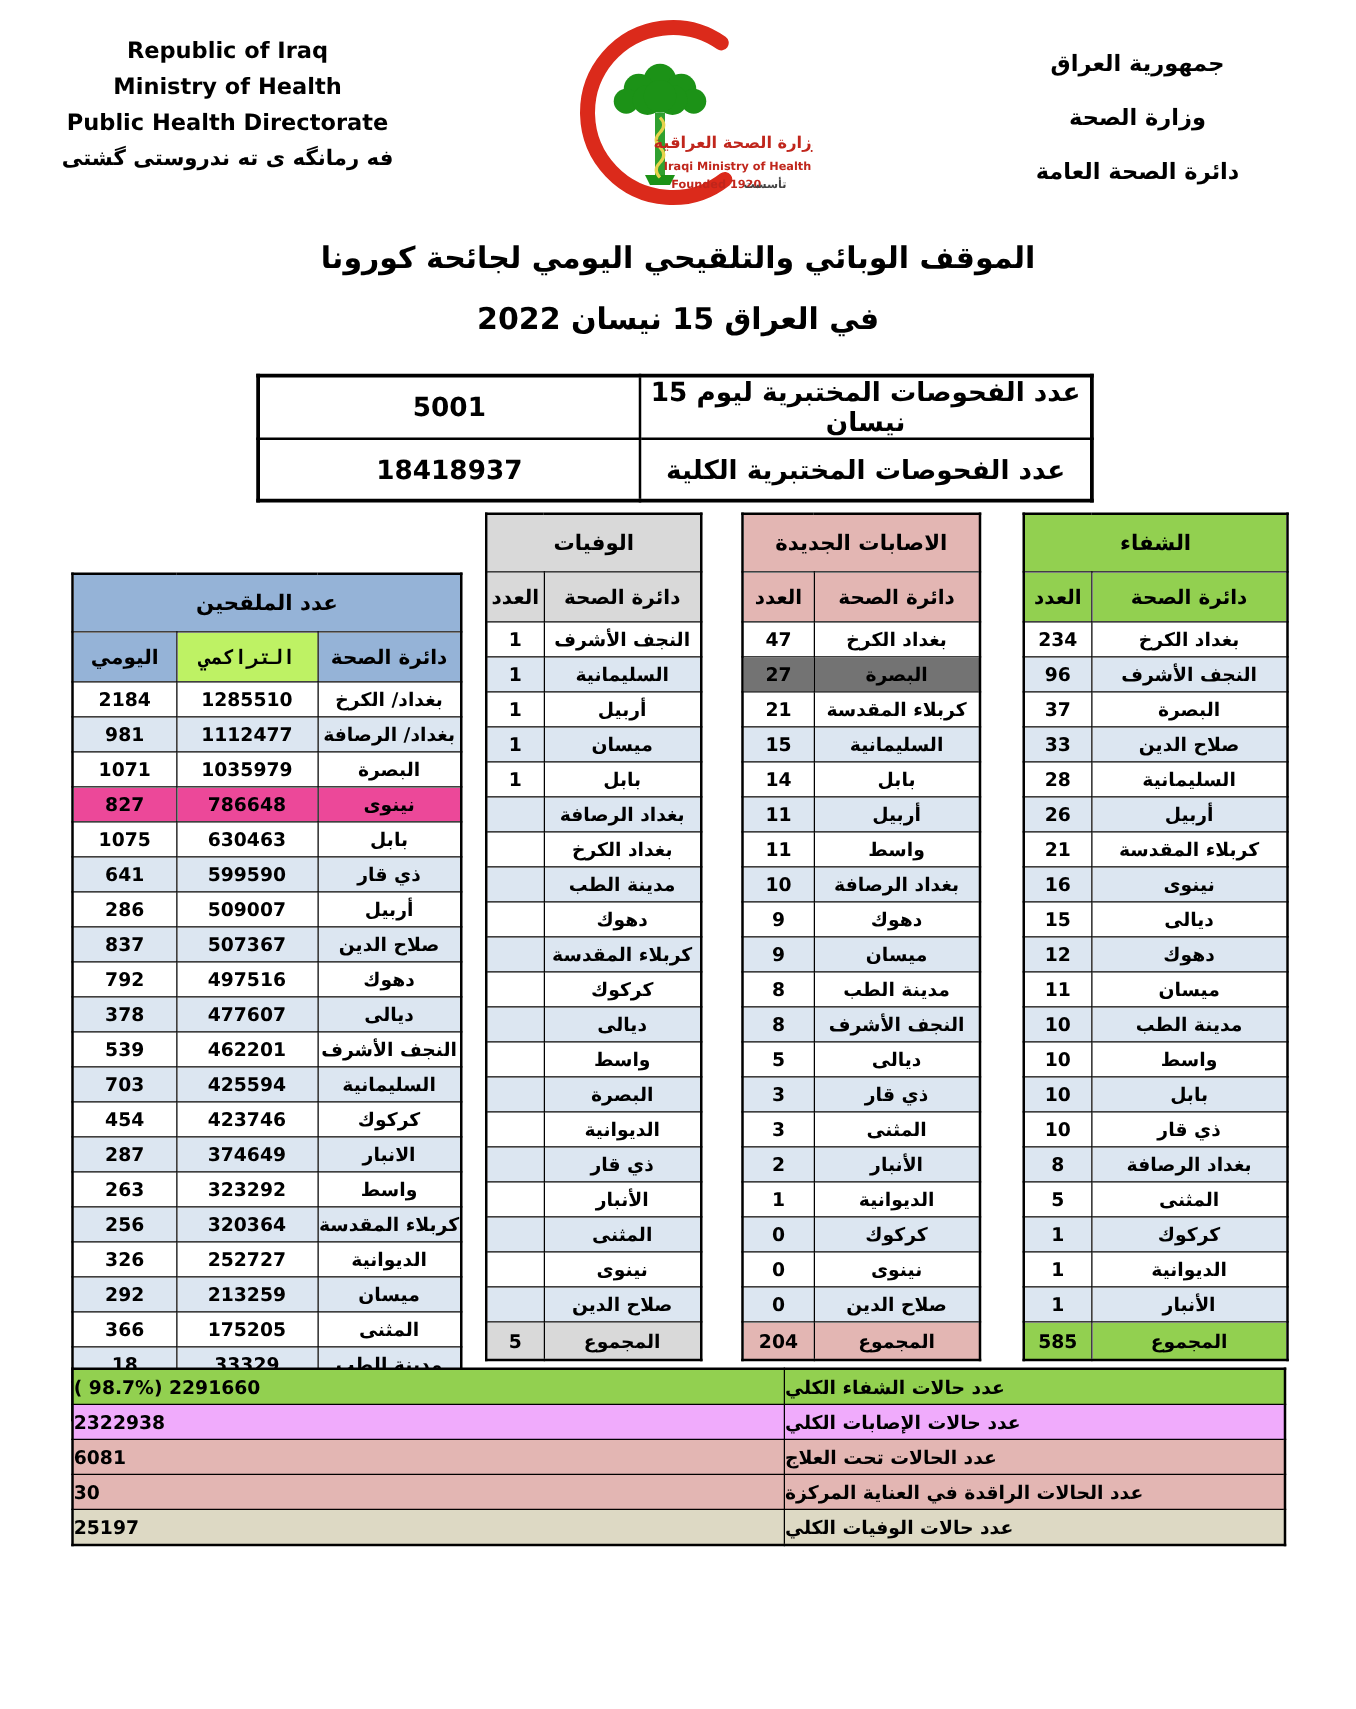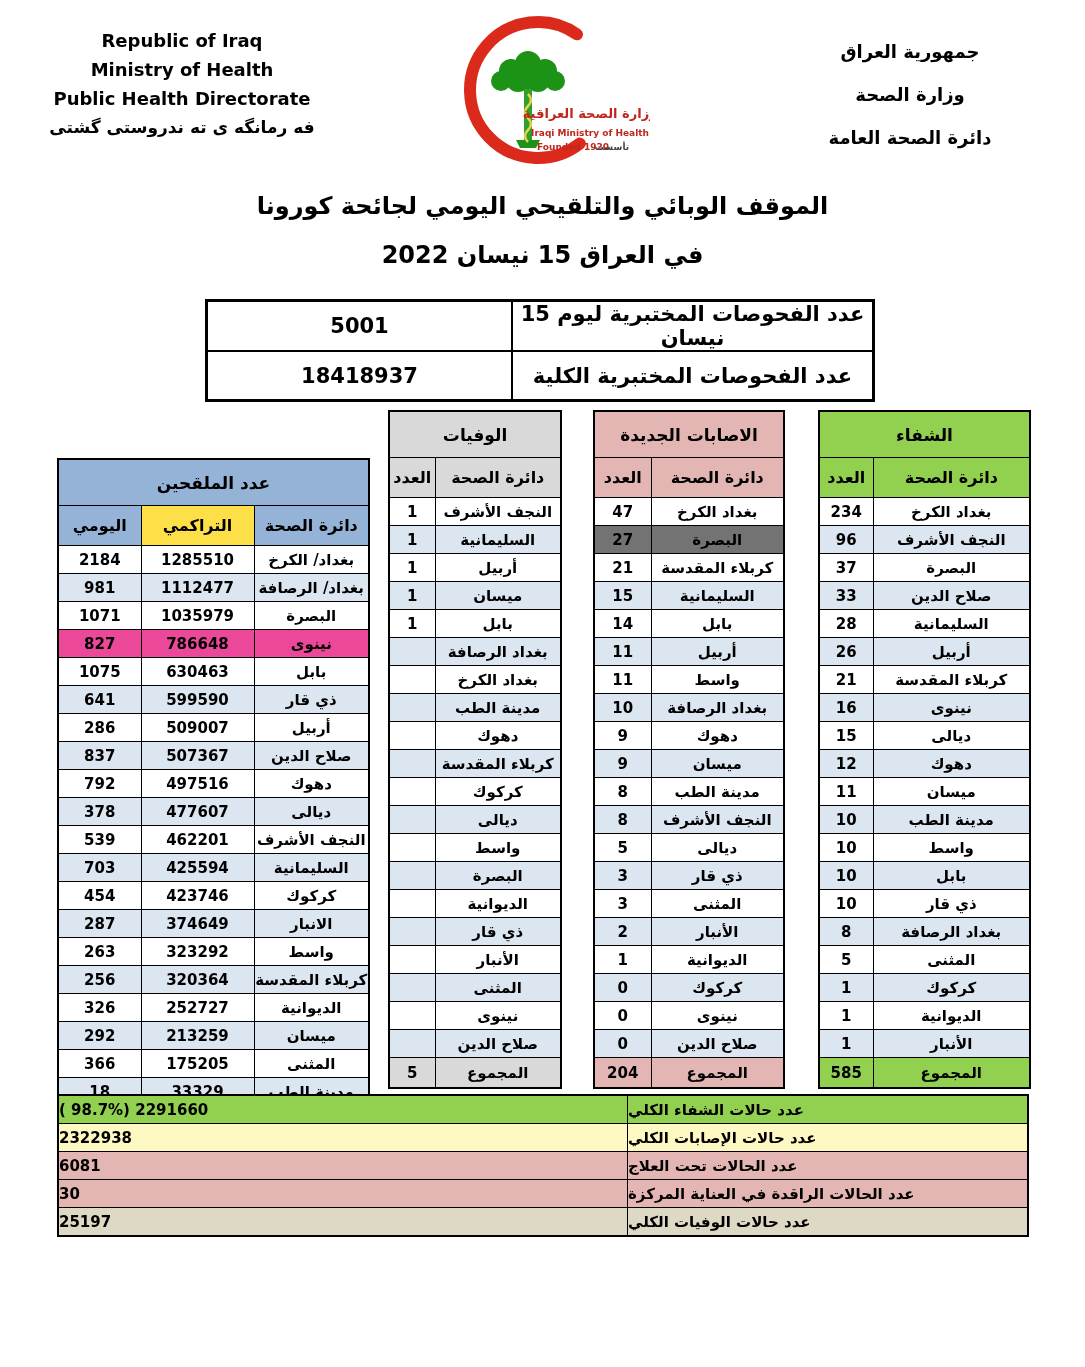--- a/index.html
+++ b/index.html
@@ -112,21 +112,21 @@
           <col style="width: 83px;">
           <col style="width: 113px;">
           <col style="width: 115px;">
         </colgroup>
         <tbody>
           <tr>
             <td class="gt" colspan="3" style="background: rgb(149, 179, 215);">عدد الملقحين</td>
           </tr>
           <tr>
             <td class="gh" style="background: rgb(149, 179, 215);">اليومي</td>
-            <td class="gh" style="background: #fde047;">التراكمي</td>
+            <td class="gh" style="background: #bef264; font-family: Liberation Mono, monospace;">التراكمي</td>
             <td class="gh" style="background: rgb(149, 179, 215);">دائرة الصحة</td>
           </tr>
           <tr class="drow">
             <td class="num">2184</td>
             <td class="num">1285510</td>
             <td class="name">بغداد/ الكرخ</td>
           </tr>
           <tr class="drow" style="background: rgb(220, 230, 241);">
             <td class="num">981</td>
             <td class="num">1112477</td>
@@ -527,21 +527,21 @@
         </tbody>
       </table>
     </div>
 
   <table class="summary">
       <tbody>
         <tr style="background: rgb(146, 208, 80);">
           <td class="sval" dir="ltr">( 98.7%)  2291660</td>
           <td class="slab">عدد حالات الشفاء الكلي</td>
         </tr>
-        <tr style="background: #fef9c3;">
+        <tr style="background: #f0abfc;">
           <td class="sval" dir="ltr">2322938</td>
           <td class="slab">عدد حالات الإصابات الكلي</td>
         </tr>
         <tr style="background: rgb(227, 182, 179);">
           <td class="sval" dir="ltr">6081</td>
           <td class="slab">عدد الحالات تحت العلاج</td>
         </tr>
         <tr style="background: rgb(227, 182, 179);">
           <td class="sval" dir="ltr">30</td>
           <td class="slab">عدد الحالات الراقدة في العناية المركزة</td>

